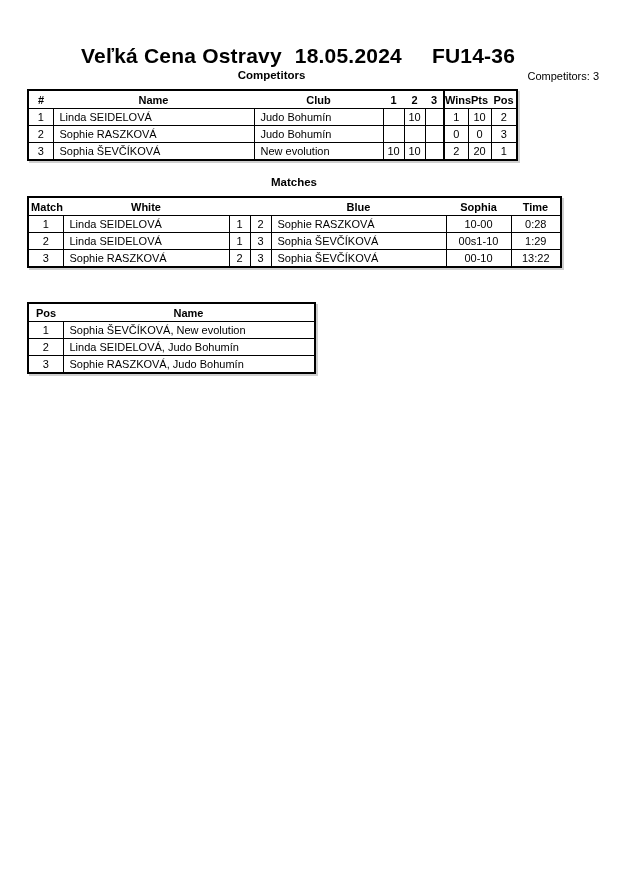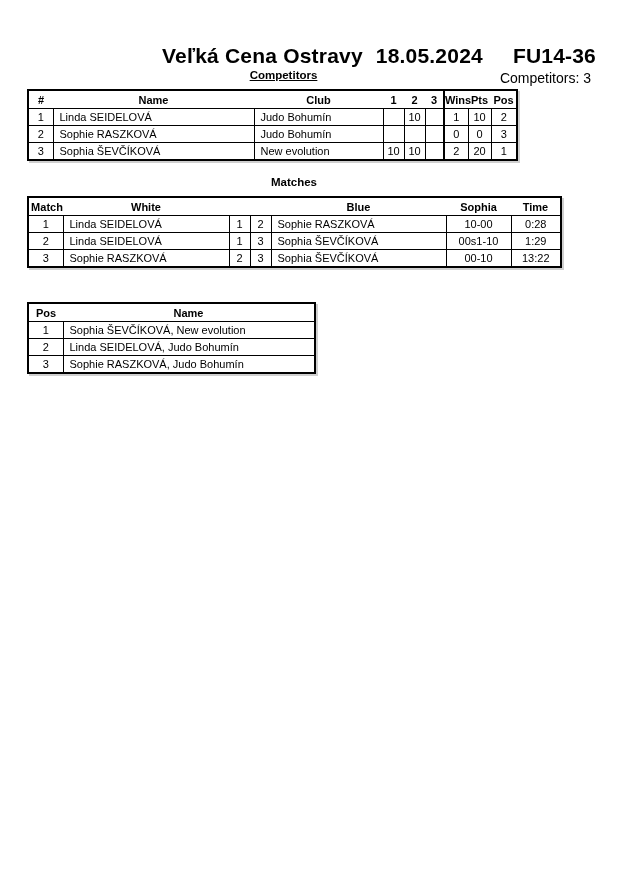--- a/index.html
+++ b/index.html
@@ -1,32 +1,32 @@
 <!DOCTYPE html>
 <html><head>
 <meta charset="utf-8">
 <style>
   html, body { margin:0; padding:0; background:#ffffff; }
   .page {
     position:relative; width:630px; height:891px; background:#ffffff;
     font-family:"Liberation Sans", sans-serif; color:#000000; overflow:hidden;
   }
   .main-title {
-    position:absolute; top:44px; left:0; width:596px; text-align:right;
+    position:absolute; top:44px; left:0; width:596px; text-align:center;
     font-size:21px; font-weight:bold; white-space:nowrap; letter-spacing:0.2px;
   }
   .t-date { margin-left:13px; }
   .t-cat  { margin-left:30px; }
   .count-label {
-    position:absolute; top:70px; right:39px; font-size:14px;
+    position:absolute; top:70px; right:31px; font-size:11px;
   }
   .section-label {
     position:absolute; font-size:11.5px; font-weight:bold; text-align:center; white-space:nowrap;
   }
-  #lbl-competitors { top:69px;  left:39px; width:489px;text-decoration:underline; }
+  #lbl-competitors { top:69px;  left:27px; width:489px; }
   #lbl-matches     { top:176px; left:27px; width:534px; }
   #lbl-results     { top:284px; left:27px; width:288px; }
 
   table.tbl {
     position:absolute; border-collapse:collapse; table-layout:fixed;
     background:#ffffff; border:2px solid #000000;
     box-shadow:2px 2px 0 #cfcfcf;
   }
   #tbl-competitors { top:89px;  left:27px; width:489px; }
   #tbl-matches     { top:196px; left:27px; width:534px; }

